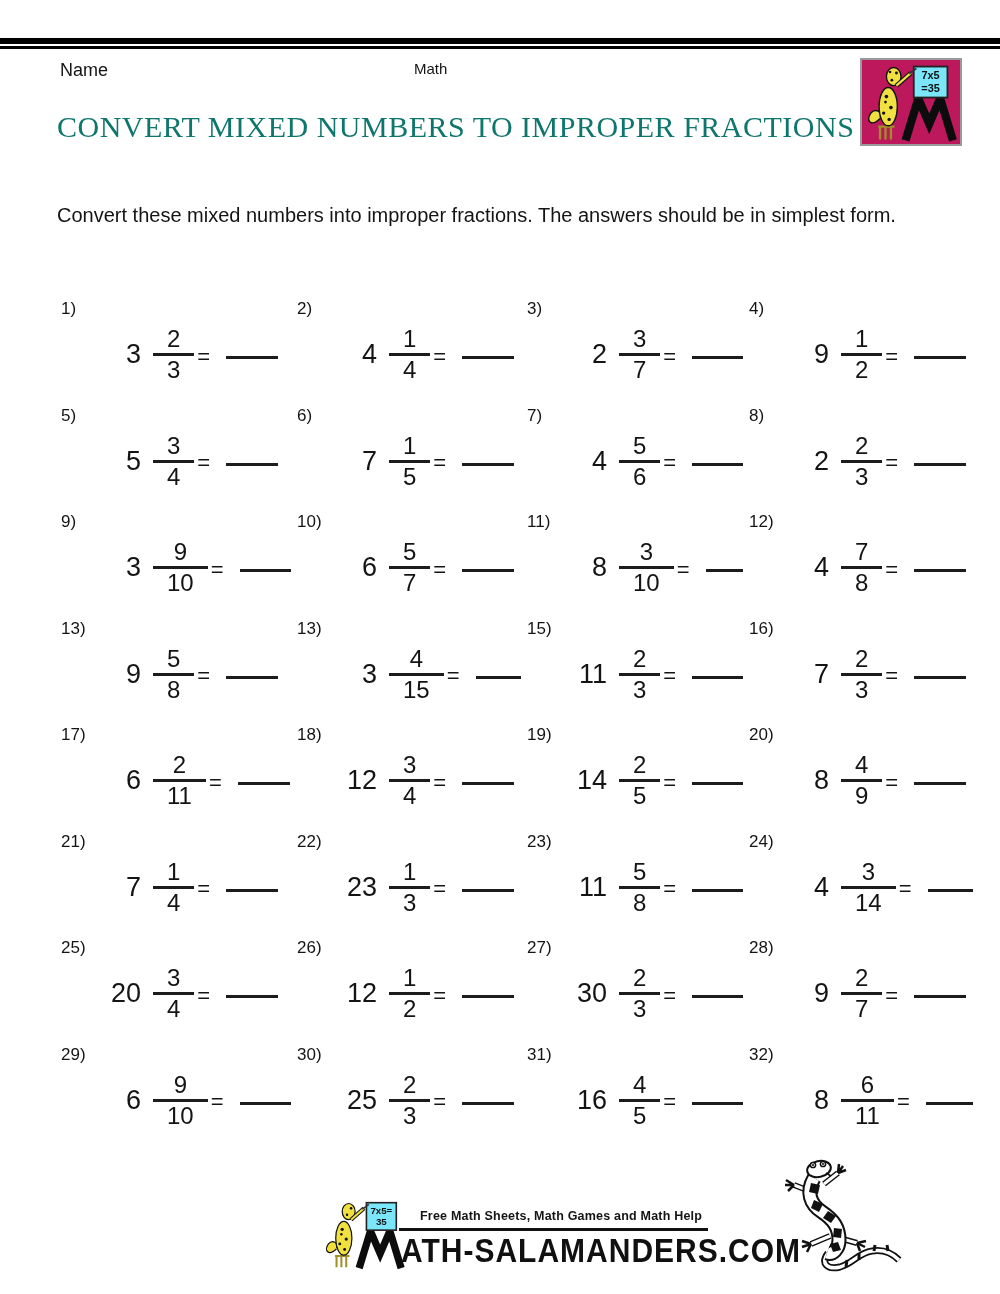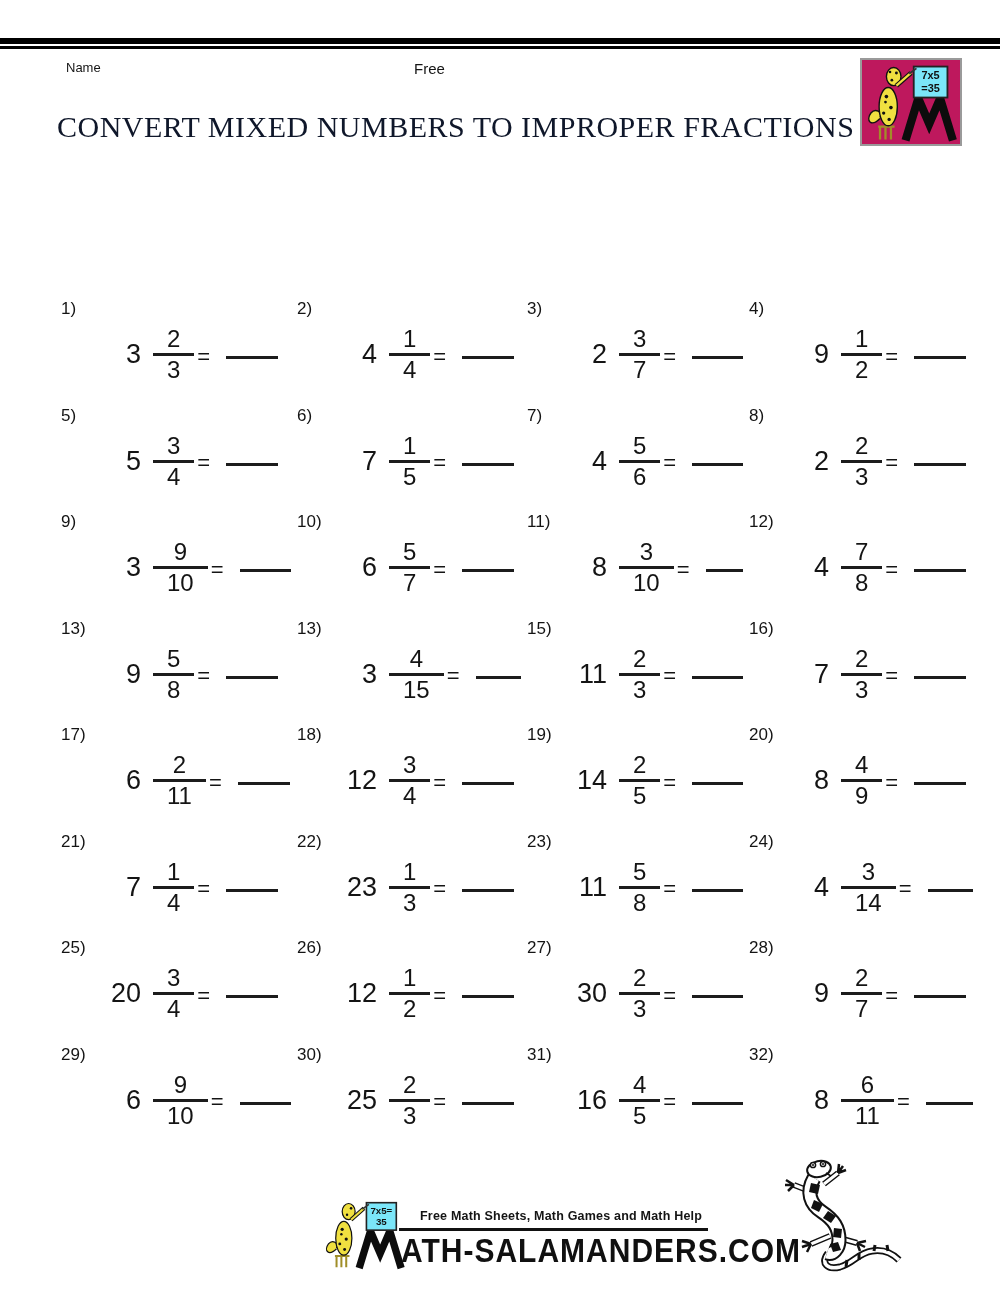--- a/index.html
+++ b/index.html
@@ -6,32 +6,32 @@
   .page {
     position:relative; width:1000px; height:1294px; background:#fff;
     font-family:"Liberation Sans", sans-serif; color:#141414; overflow:hidden;
   }
   
   .band { position:absolute; left:0; top:38px; width:1000px; }
   .band .b1 { height:6px; background:#000; }
   .band .b2 { height:2px; background:#fff; }
   .band .b3 { height:3px; background:#000; }
 
-  .name-label { position:absolute; left:60px; top:60px; font-size:13px;margin-left:6px; }
+  .name-label { position:absolute; left:60px; top:60px; font-size:18px; }
   .date-label { position:absolute; left:414px; top:60px; font-size:15px; }
 
   .logo-box {
     position:absolute; left:860px; top:58px; width:102px; height:88px;
     border:2px solid #9a9a9a; background:#be185d; box-sizing:border-box;
   }
 
   .title {
     position:absolute; left:57px; top:102px; width:820px;
     font-family:"Liberation Serif", serif; font-size:30px; line-height:49px;
-    color:#0f172a; letter-spacing:0.5px; font-weight:normal;
+    color:#0f766e; letter-spacing:0.5px; font-weight:normal;
   }
   .instructions {
     position:absolute; left:57px; top:197px; width:880px;
     font-size:20px; line-height:37px; color:#141414;
   }
 
   .grid {
     position:absolute; left:55px; top:299px;
     display:grid; grid-template-columns:236px 230px 222px 230px;
     grid-auto-rows:106.5px;
@@ -64,21 +64,21 @@
 
 <div class="page">
 
   <div class="band">
     <div class="b1"></div>
     <div class="b2"></div>
     <div class="b3"></div>
   </div>
 
   <div class="name-label">Name</div>
-  <div class="date-label">Free</div>
+  <div class="date-label">Math</div>
 
   <div class="logo-box">
     <svg viewBox="0 0 104 90" width="96" height="82" style="display:block;margin:2px auto 0;">
       <path d="M46,86 L60,40 L72,68 L84,40 L98,86" fill="none" stroke="#0c0c0c" stroke-width="9" stroke-linejoin="miter"></path>
       <rect x="55" y="5" width="37" height="34" fill="#7be6f9" stroke="#222" stroke-width="2"></rect>
       <text x="73.5" y="19" text-anchor="middle" font-size="12" font-weight="bold" fill="#111" font-family="Liberation Sans, sans-serif">7x5</text>
       <text x="73.5" y="33" text-anchor="middle" font-size="12" font-weight="bold" fill="#111" font-family="Liberation Sans, sans-serif">=35</text>
       <path d="M16,71 h18 M18,71 v14 M24,71 v14 M30,71 v14" stroke="#a08e28" stroke-width="2.5" fill="none"></path>
       <path d="M18,62 C8,72 2,64 8,56 C13,50 21,55 18,61" fill="#f0e040" stroke="#111" stroke-width="1.5"></path>
       <ellipse cx="27" cy="49" rx="10" ry="21" fill="#f0e040" stroke="#111" stroke-width="1.5"></ellipse>
@@ -96,20 +96,21 @@
           <circle cx="31" cy="20" r="1.5"></circle>
         <circle cx="29" cy="11" r="1.4"></circle>
       </g>
     </svg>
   </div>
 
   <div class="title">
     <div>CONVERT MIXED NUMBERS TO IMPROPER FRACTIONS</div>
   </div>
 
+  <div class="instructions">Convert these mixed numbers into improper fractions. The answers should be in simplest form.</div>
 
   <div class="grid" id="problems-grid">
     <div class="problem">
       <div class="pnum">1)</div>
       <div class="eq">
         <span class="whole">3</span>
         <span class="frac">
           <span class="fr-top">2</span>
           <span class="fr-bot">3</span>
         </span>

